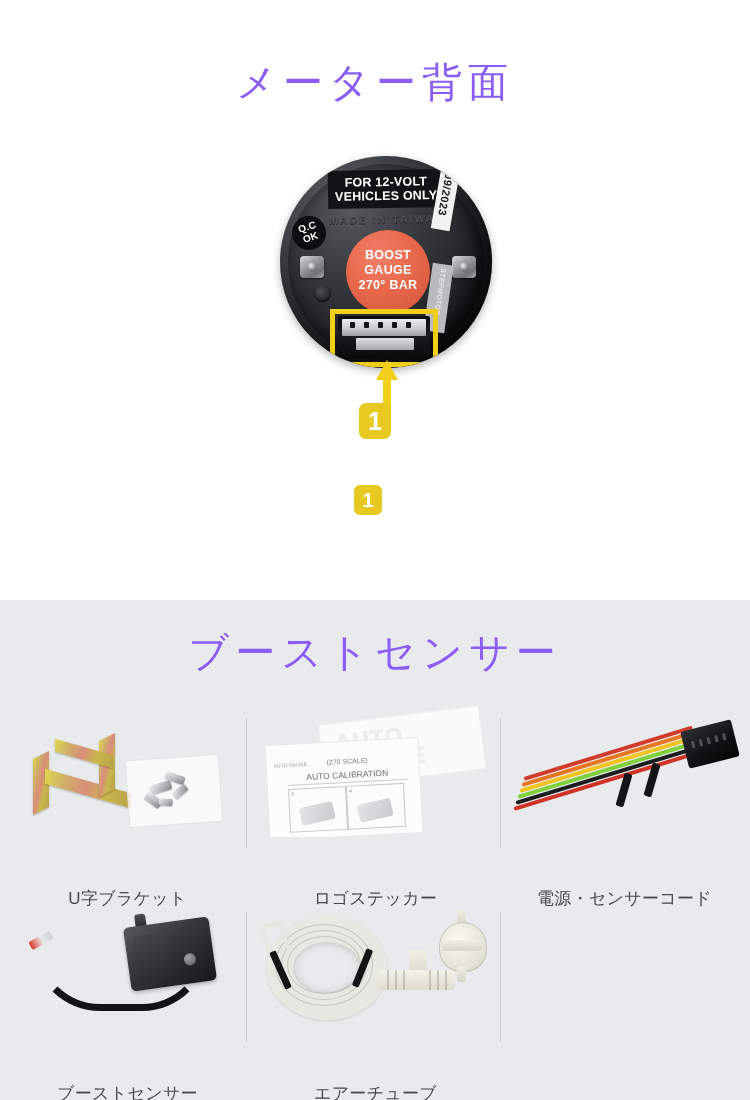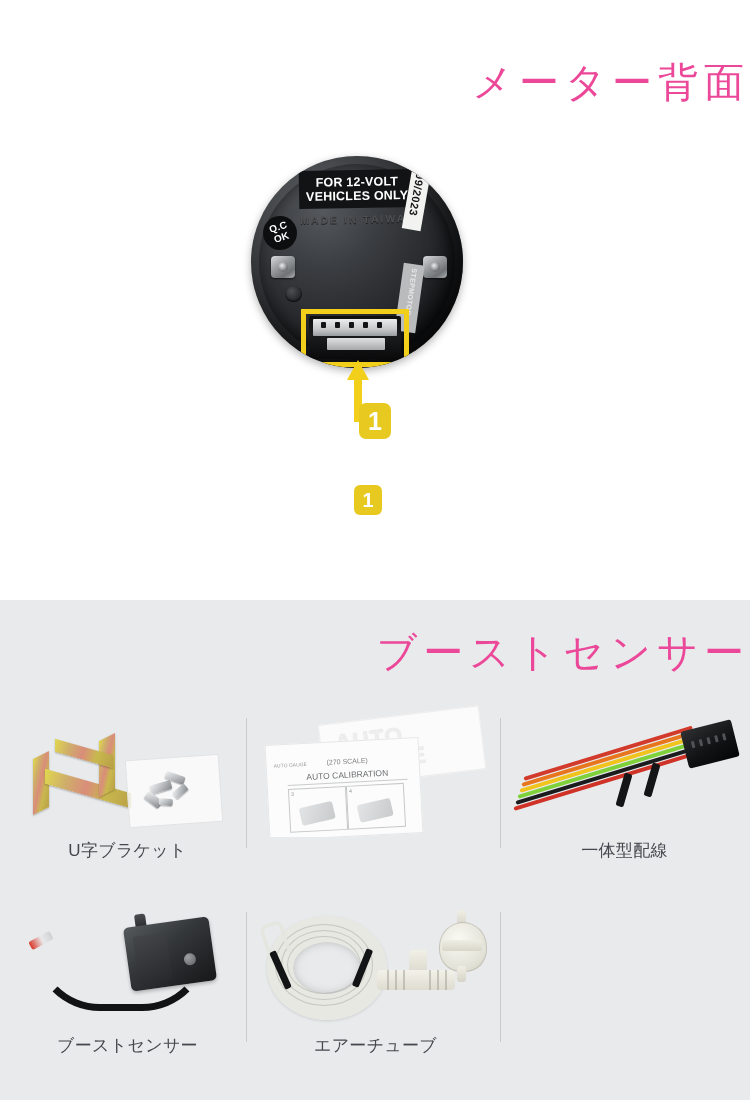--- a/index.html
+++ b/index.html
@@ -28,33 +28,33 @@
     left: 0; top: 600px;
     width: 750px;
     height: 500px;
     background: #e9eaec;
   }
 
   .sec-title {
     position: absolute;
     left: 0;
     width: 750px;
-    text-align: right;
+    text-align: center;
     font-size: 40px;
     letter-spacing: 6px;
-    color: #ec4899;
+    color: #8b5cf6;
     font-weight: 400;
   }
   #title-rear { top: 55px; }
   #title-parts { top: 625px; }
 
   
   .gauge-stage {
     position: absolute;
-    left: 237px; top: 148px;
+    left: 266px; top: 148px;
     width: 240px; height: 250px;
   }
   .gauge-body {
     position: absolute;
     left: 14px; top: 8px;
     width: 212px; height: 212px;
     border-radius: 50%;
     background:
       radial-gradient(circle at 34% 26%, #55585c 0%, #3b3e42 26%, #27292c 55%, #141517 84%, #0c0d0e 100%);
     box-shadow: inset -10px -12px 26px rgba(0,0,0,.75),
@@ -316,21 +316,21 @@
   .part-label {
     position: absolute;
     left: 0; top: 134px;
     width: 245px;
     text-align: center;
     font-size: 17px;
     line-height: 23px;
     color: #44484d;
     letter-spacing: .3px;
   }
-  .part-label span { display: block; }
+  .part-label span { display: block; margin-top: 48px; }
   .v-divider {
     position: absolute;
     width: 1px;
     background: #c9cbcd;
   }
 
   
   .bracket-wrap { position: absolute; left: 18px; top: 14px; width: 210px; height: 112px; }
   .bracket-u {
     position: absolute;
@@ -607,20 +607,25 @@
 
       <div class="qc-ok">
         <span>Q.C</span>
         <span>OK</span>
       </div>
 
       <div class="terminal" id="terminal-left"></div>
       <div class="terminal" id="terminal-right"></div>
       <div class="small-screw"></div>
 
+      <div class="center-orange">
+        <span>BOOST</span>
+        <span>GAUGE</span>
+        <span>270° BAR</span>
+      </div>
 
       <div class="date-label">
         <span>09/2023</span>
       </div>
 
       <div class="stepmotor-label">
         <span>STEPMOTOR</span>
       </div>
 
       <div class="connector-block">
@@ -699,20 +704,21 @@
           <div class="mb-num">3</div>
           <div class="mb-art"></div>
         </div>
         <div class="manual-box" style="left:78px;">
           <div class="mb-num">4</div>
           <div class="mb-art"></div>
         </div>
       </div>
     </div>
     <div class="part-label">
+      <span>ロゴステッカー</span>
     </div>
   </div>
 
   <div class="part-cell" style="left:502px; top:5px;">
     <div class="part-photo">
       <div class="harness">
         <div class="wire" style="left:6px;  top:92px; width:186px; background:#cf3226; transform:rotate(-17deg); transform-origin:left center;"></div>
         <div class="wire" style="left:8px;  top:86px; width:184px; background:#1b1c1e; transform:rotate(-17deg); transform-origin:left center;"></div>
         <div class="wire" style="left:10px; top:80px; width:182px; background:#7fd13b; transform:rotate(-17deg); transform-origin:left center;"></div>
         <div class="wire" style="left:12px; top:74px; width:180px; background:#f0c41c; transform:rotate(-17deg); transform-origin:left center;"></div>
@@ -723,21 +729,21 @@
         <div class="harness-conn">
           <div class="hc-slot" style="left:8px;"></div>
           <div class="hc-slot" style="left:16px;"></div>
           <div class="hc-slot" style="left:24px;"></div>
           <div class="hc-slot" style="left:32px;"></div>
           <div class="hc-slot" style="left:40px;"></div>
         </div>
       </div>
     </div>
     <div class="part-label">
-      <span>一体型配線</span>
+      <span>電源・センサーコード</span>
     </div>
   </div>
 
   <div class="part-cell" style="left:253px; top:200px;">
     <div class="part-photo">
       <div class="tube-wrap">
         <div class="tube-coil">
           <div class="coil-line" style="left:-18px; top:-18px; width:96px;  height:80px;"></div>
           <div class="coil-line" style="left:-12px; top:-12px; width:84px;  height:68px;"></div>
           <div class="coil-line" style="left:-6px;  top:-6px;  width:72px;  height:56px;"></div>

